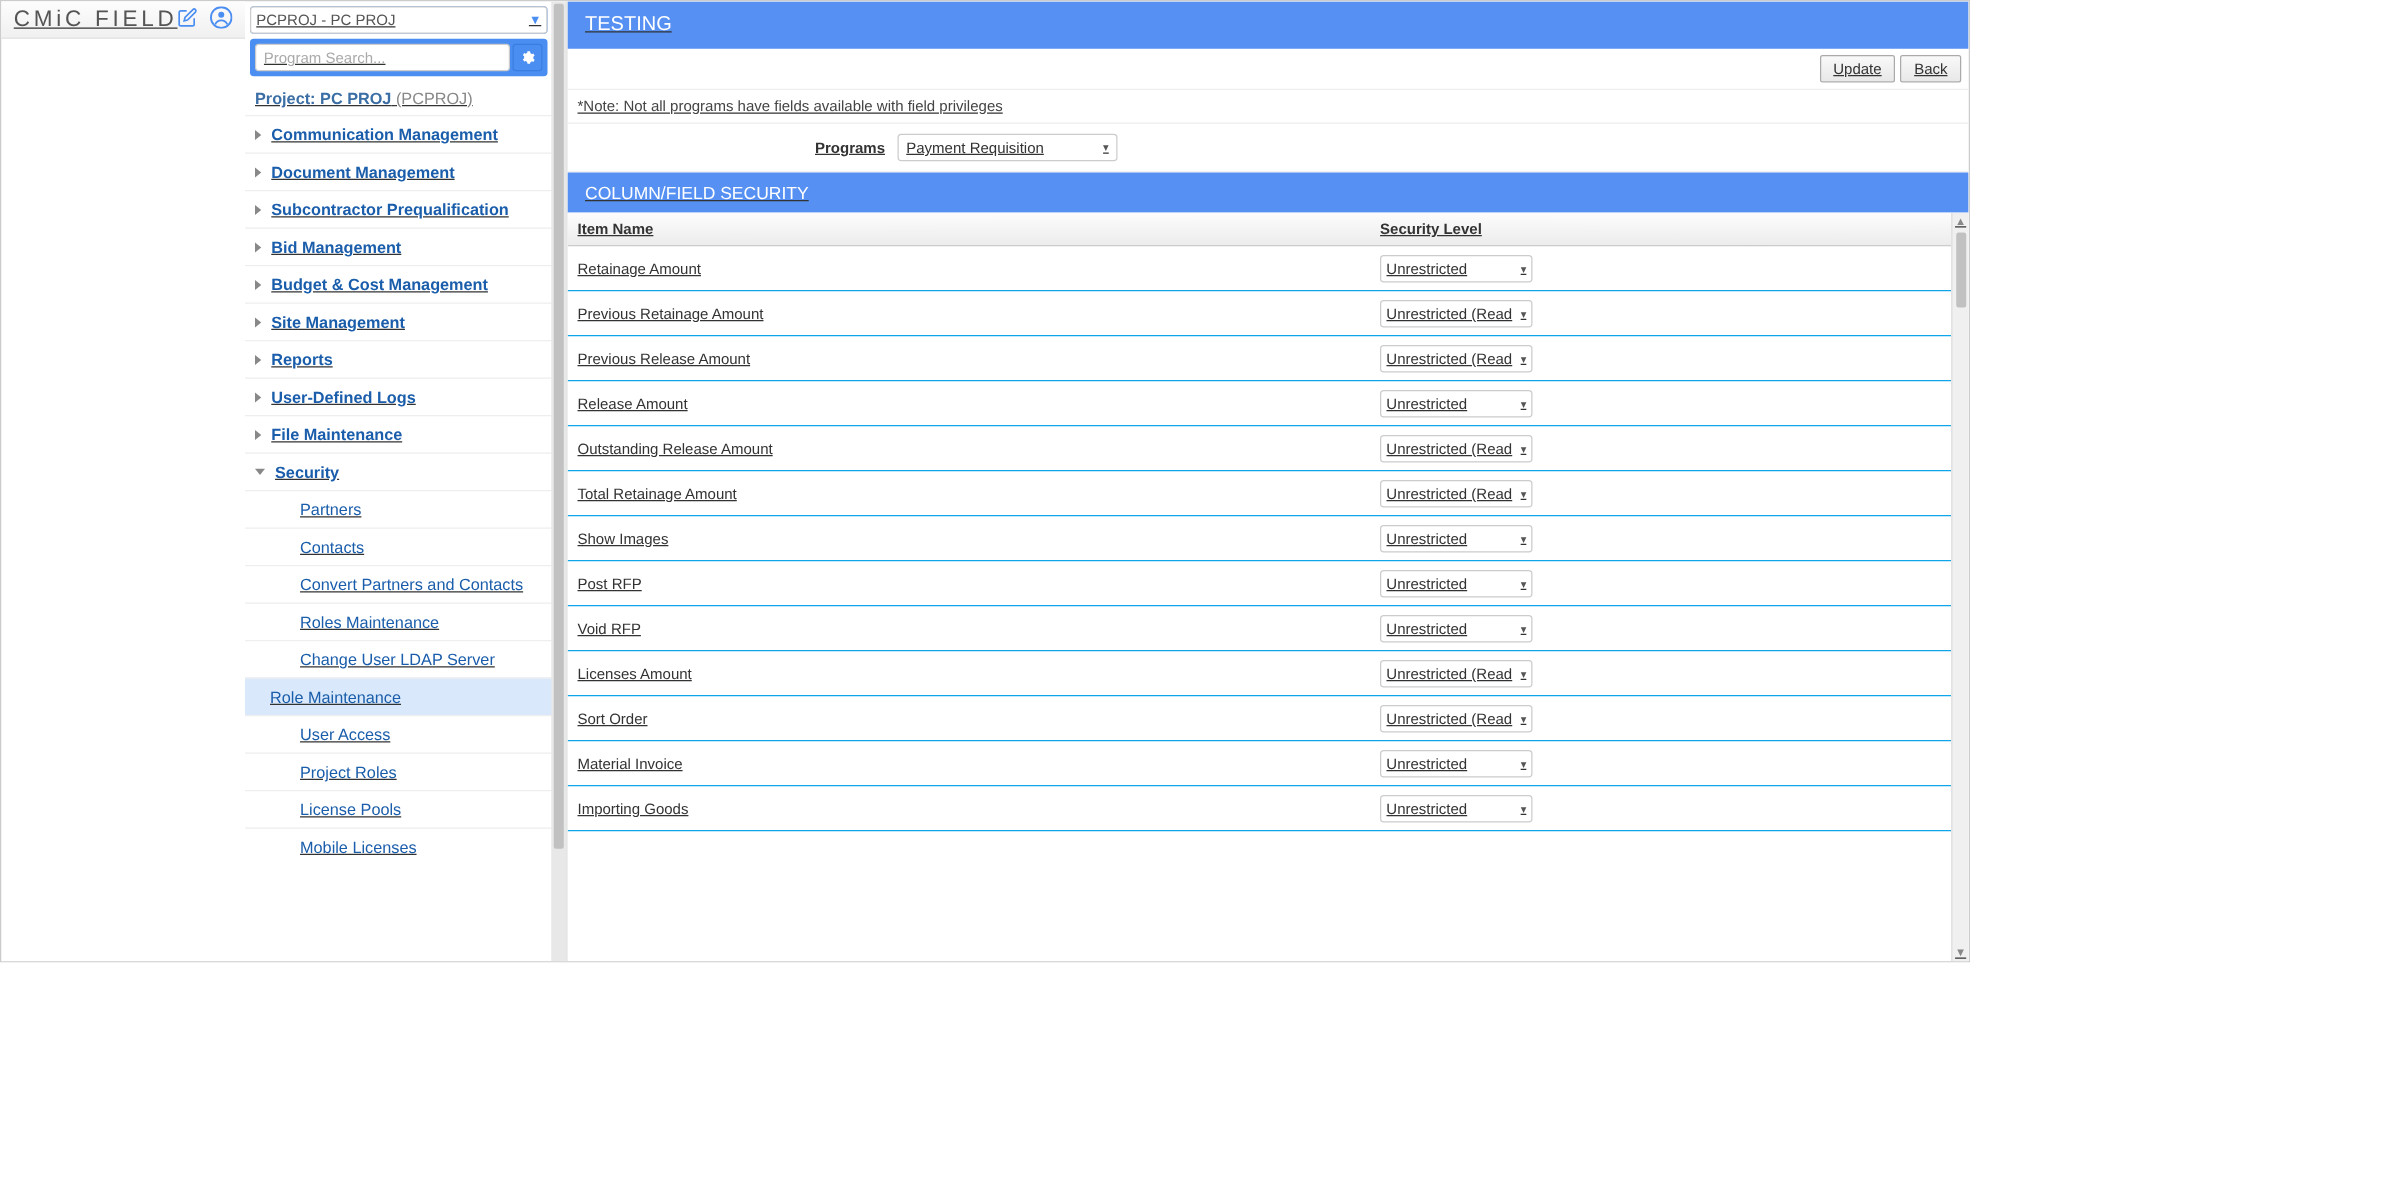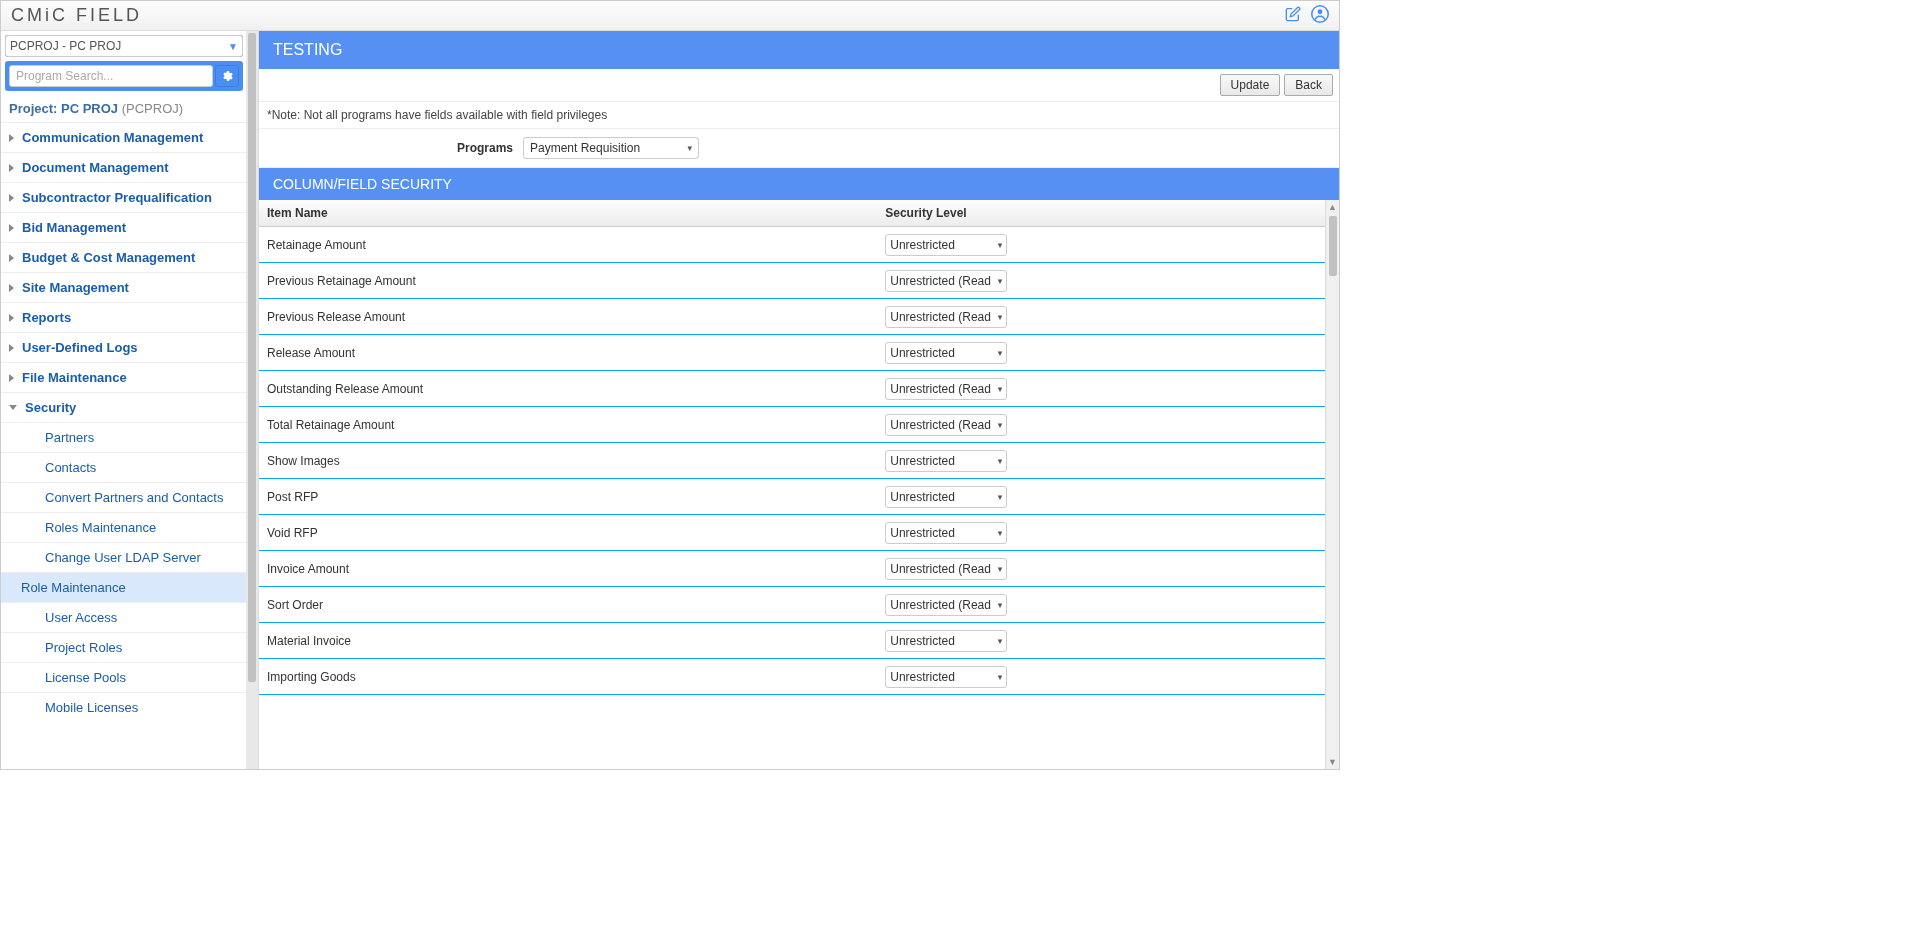--- a/index.html
+++ b/index.html
@@ -1,18 +1,18 @@
 <!DOCTYPE html>
 <html><head>
 <meta charset="utf-8">
 <style>
 * { box-sizing: border-box; margin: 0; padding: 0; }
 body { font-family: Arial, Helvetica, sans-serif; font-size: 13px; color: #333; background: #fff; }
 
-.app-container { border: 1px solid #ccc; width: 1340px; height: 770px; display: flex; flex-direction: column; overflow: hidden; }
+.app-container { border: 1px solid #ccc; width: 1576px; height: 770px; display: flex; flex-direction: row; overflow: hidden; text-decoration: underline; }
 
 
 .app-header { height: 30px; background: linear-gradient(to bottom, #fdfdfd, #f0f0f0); border-bottom: 1px solid #ddd; display: flex; align-items: center; padding: 0 10px; justify-content: space-between; }
 .app-logo { font-family: "Arial Narrow", Arial, sans-serif; font-size: 18px; letter-spacing: 3px; color: #555; font-weight: 300; }
 .header-icons { display: flex; gap: 10px; align-items: center; }
 .header-icon { color: #4a8ef2; cursor: pointer; }
 
 
 .app-body { flex: 1; display: flex; overflow: hidden; }
 
@@ -291,21 +291,21 @@
                 <tr>
                   <td>Void RFP</td>
                   <td>
                     <div class="sec-select">
                       <span class="sec-select-text">Unrestricted</span>
                       <span class="sec-caret">▾</span>
                     </div>
                   </td>
                 </tr>
                 <tr>
-                  <td>Invoice Amount</td>
+                  <td>Licenses Amount</td>
                   <td>
                     <div class="sec-select">
                       <span class="sec-select-text">Unrestricted (Read</span>
                       <span class="sec-caret">▾</span>
                     </div>
                   </td>
                 </tr>
                 <tr>
                   <td>Sort Order</td>
                   <td>

